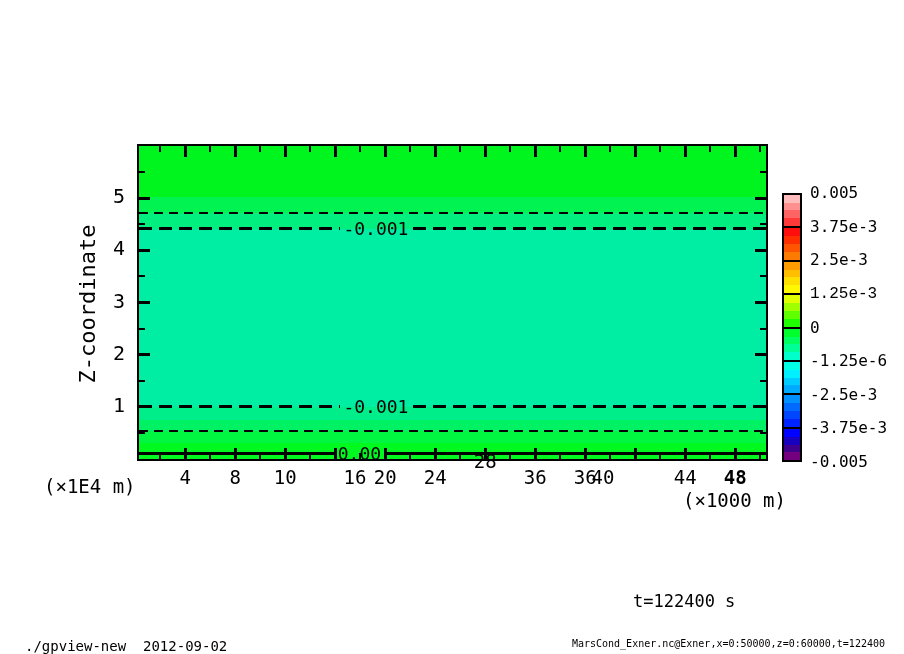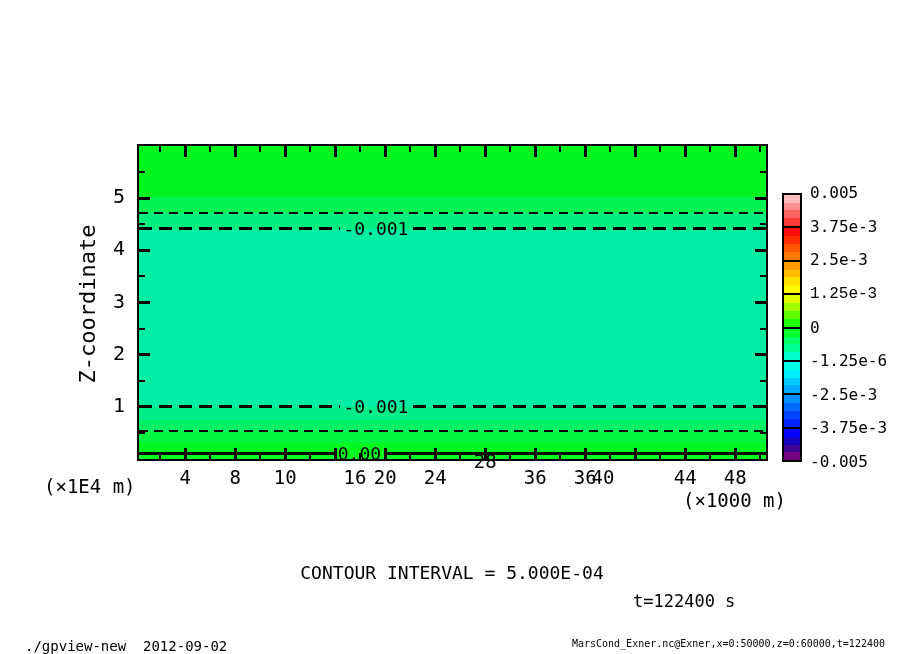--- a/index.html
+++ b/index.html
@@ -114,21 +114,20 @@
       <div class="cline bold-dashed" style="left: 0px; width: 201.402px; top: 259.229px; height: 3px;"></div>
       <div class="cline bold-dashed" style="left: 273.802px; width: 353.198px; top: 259.229px; height: 3px;"></div>
       <div class="cline thin-dashed" style="left: 0px; width: 627px; top: 284.456px; height: 2px;"></div>
       <div class="clabel" style="left: 198.759px; top: 307.679px;">0.00</div>
       <div class="cline bold-solid" style="left: 0px; width: 195.759px; top: 306.179px; height: 3px;"></div>
       <div class="cline bold-solid" style="left: 246.359px; width: 380.641px; top: 306.179px; height: 3px;"></div>
     </div>
   <div class="mono zlabel">Z-coordinate</div>
   <div class="mono zunits">(×1E4 m)</div>
   <div class="mono xunits">(×1000 m)</div>
-  <div class="mono cinterval">CONTOUR INTERVAL = 5.000E-04</div>
   <div class="mono timestamp">t=122400 s</div>
   <div class="colorbar" id="colorbar">
       <div class="cbseg" style="background: linear-gradient(rgb(255, 188, 188) 0%, rgb(255, 188, 188) 25%, rgb(255, 144, 144) 25%, rgb(255, 144, 144) 50%, rgb(255, 100, 100) 50%, rgb(255, 100, 100) 75%, rgb(255, 56, 56) 75%, rgb(255, 56, 56) 100%);"></div>
       <div class="cbseg" style="background: linear-gradient(rgb(255, 12, 12) 0%, rgb(255, 12, 12) 25%, rgb(255, 46, 0) 25%, rgb(255, 46, 0) 50%, rgb(255, 84, 0) 50%, rgb(255, 84, 0) 75%, rgb(255, 122, 0) 75%, rgb(255, 122, 0) 100%);"></div>
       <div class="cbseg" style="background: linear-gradient(rgb(255, 156, 0) 0%, rgb(255, 156, 0) 25%, rgb(255, 190, 0) 25%, rgb(255, 190, 0) 50%, rgb(255, 224, 0) 50%, rgb(255, 224, 0) 75%, rgb(255, 248, 0) 75%, rgb(255, 248, 0) 100%);"></div>
       <div class="cbseg" style="background: linear-gradient(rgb(224, 255, 0) 0%, rgb(224, 255, 0) 25%, rgb(160, 255, 0) 25%, rgb(160, 255, 0) 50%, rgb(96, 255, 0) 50%, rgb(96, 255, 0) 75%, rgb(32, 255, 0) 75%, rgb(32, 255, 0) 100%);"></div>
       <div class="cbseg" style="background: linear-gradient(rgb(0, 255, 44) 0%, rgb(0, 255, 44) 25%, rgb(0, 255, 96) 25%, rgb(0, 255, 96) 50%, rgb(0, 255, 150) 50%, rgb(0, 255, 150) 75%, rgb(0, 255, 202) 75%, rgb(0, 255, 202) 100%);"></div>
       <div class="cbseg" style="background: linear-gradient(rgb(0, 255, 228) 0%, rgb(0, 255, 228) 25%, rgb(0, 240, 255) 25%, rgb(0, 240, 255) 50%, rgb(0, 204, 255) 50%, rgb(0, 204, 255) 75%, rgb(0, 170, 255) 75%, rgb(0, 170, 255) 100%);"></div>
       <div class="cbseg" style="background: linear-gradient(rgb(0, 144, 255) 0%, rgb(0, 144, 255) 25%, rgb(0, 106, 255) 25%, rgb(0, 106, 255) 50%, rgb(0, 70, 255) 50%, rgb(0, 70, 255) 75%, rgb(0, 36, 255) 75%, rgb(0, 36, 255) 100%);"></div>
       <div class="cbseg" style="background: linear-gradient(rgb(0, 2, 255) 0%, rgb(0, 2, 255) 25%, rgb(24, 0, 192) 25%, rgb(24, 0, 192) 50%, rgb(64, 0, 142) 50%, rgb(64, 0, 142) 75%, rgb(116, 0, 128) 75%, rgb(116, 0, 128) 100%);"></div>
@@ -139,21 +138,21 @@
     <div class="mono xticklabel" style="left: 235.3px; top: 468px;">8</div>
     <div class="mono xticklabel" style="left: 285.3px; top: 468px;">10</div>
     <div class="mono xticklabel" style="left: 355px; top: 468px;">16</div>
     <div class="mono xticklabel" style="left: 385.3px; top: 468px;">20</div>
     <div class="mono xticklabel" style="left: 435.3px; top: 468px;">24</div>
     <div class="mono xticklabel" style="left: 485.3px; top: 452px;">28</div>
     <div class="mono xticklabel" style="left: 535.3px; top: 468px;">36</div>
     <div class="mono xticklabel" style="left: 585.3px; top: 468px;">36</div>
     <div class="mono xticklabel" style="left: 603px; top: 468px;">40</div>
     <div class="mono xticklabel" style="left: 685.3px; top: 468px;">44</div>
-    <div class="mono xticklabel" style="left: 735.3px; top: 468px;">48</div>
+    <div class="mono xticklabel" style="left: 735.3px; top: 468px; font-weight: bold;">48</div>
     <div class="mono zticklabel" style="left: 85px; top: 394.833px;">1</div>
     <div class="mono zticklabel" style="left: 85px; top: 342.667px;">2</div>
     <div class="mono zticklabel" style="left: 85px; top: 290.5px;">3</div>
     <div class="mono zticklabel" style="left: 85px; top: 238.333px;">4</div>
     <div class="mono zticklabel" style="left: 85px; top: 186.167px;">5</div>
     <div class="mono cblabel" style="left: 810px; top: 193px;">0.005</div>
     <div class="mono cblabel" style="left: 810px; top: 226.625px;">3.75e-3</div>
     <div class="mono cblabel" style="left: 810px; top: 260.25px;">2.5e-3</div>
     <div class="mono cblabel" style="left: 810px; top: 293.875px; font-family: Liberation Mono, monospace;">1.25e-3</div>
     <div class="mono cblabel" style="left: 810px; top: 327.5px;">0</div>

